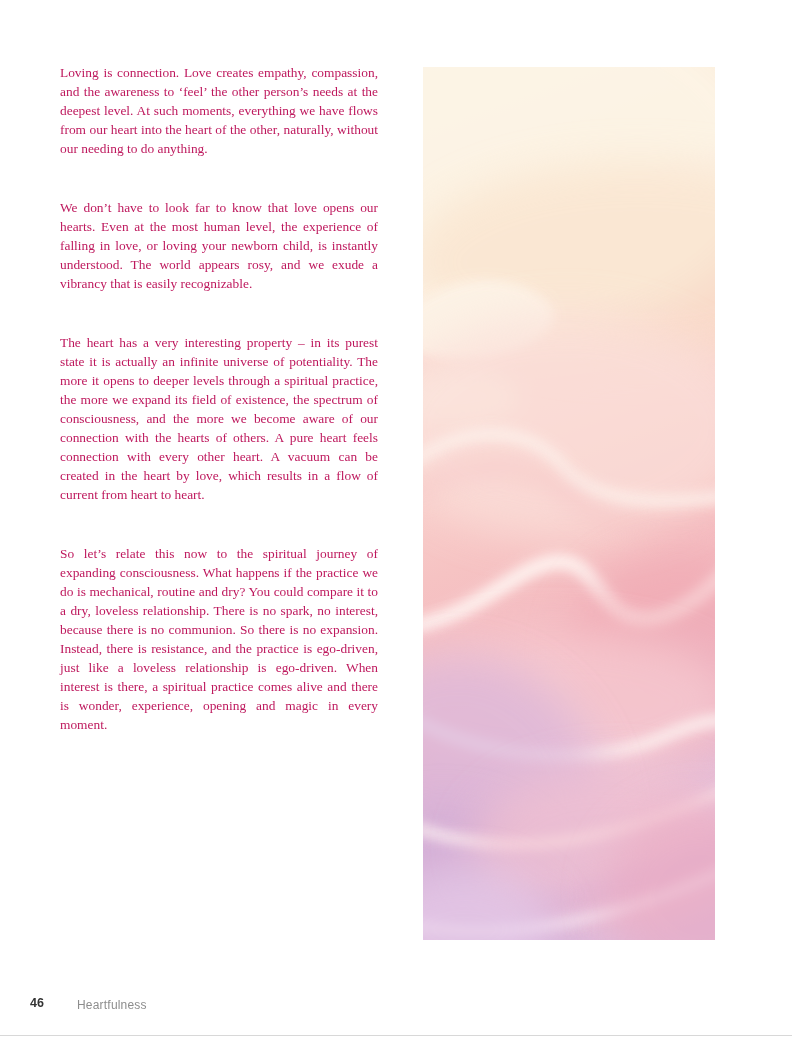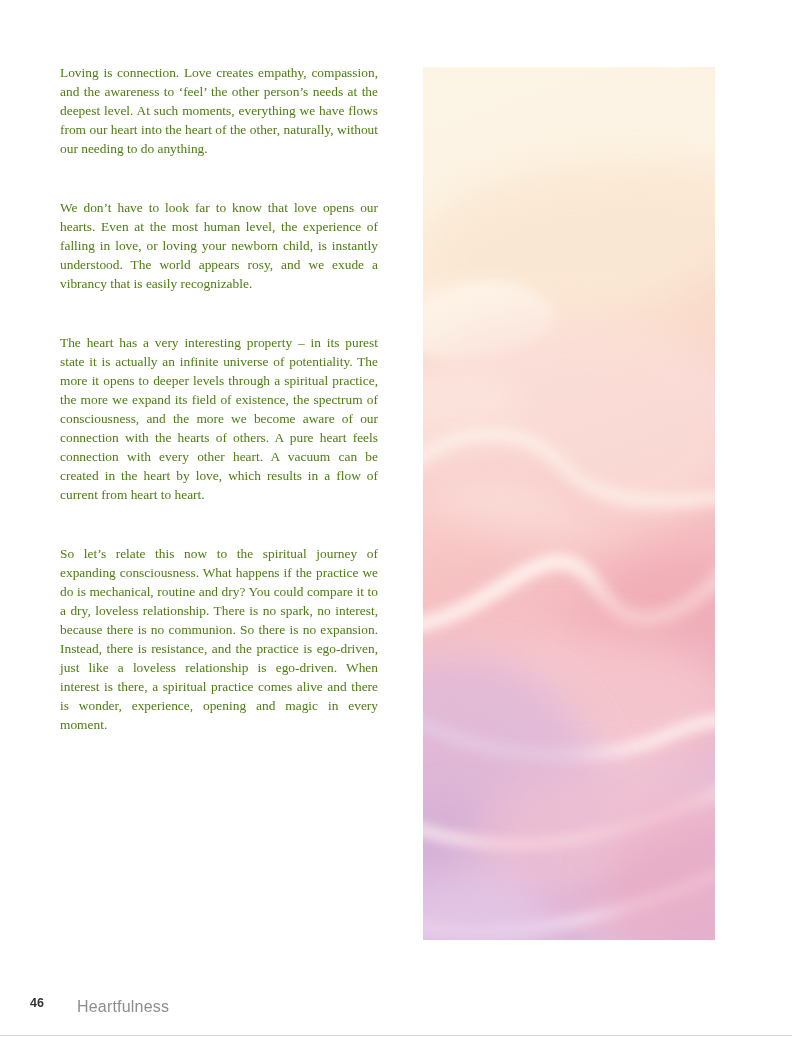--- a/index.html
+++ b/index.html
@@ -15,21 +15,21 @@
     overflow: hidden;
   }
   .text-col {
     position: absolute;
     left: 60px;
     top: 63px;
     width: 318px;
     font-family: "Liberation Serif", "DejaVu Serif", serif;
     font-size: 13.4px;
     line-height: 19px;
-    color: #4d7c0f;
+    color: #be185d;
     text-align: justify;
   }
   .text-col p {
     margin: 0 0 40px 0;
   }
   .photo {
     position: absolute;
     left: 423px;
     top: 67px;
     width: 292px;
@@ -55,21 +55,21 @@
     left: 30px;
     top: 0;
     font-size: 12.5px;
     font-weight: 700;
     color: #343434;
   }
   .booktitle {
     position: absolute;
     left: 77px;
     top: 1.5px;
-    font-size: 16px;
+    font-size: 12px;
     letter-spacing: 0.2px;
     color: #8d8d8d;
   }
   .page-edge {
     position: absolute;
     left: 0;
     bottom: 1px;
     width: 792px;
     height: 1px;
     background: #d8d8d8;

